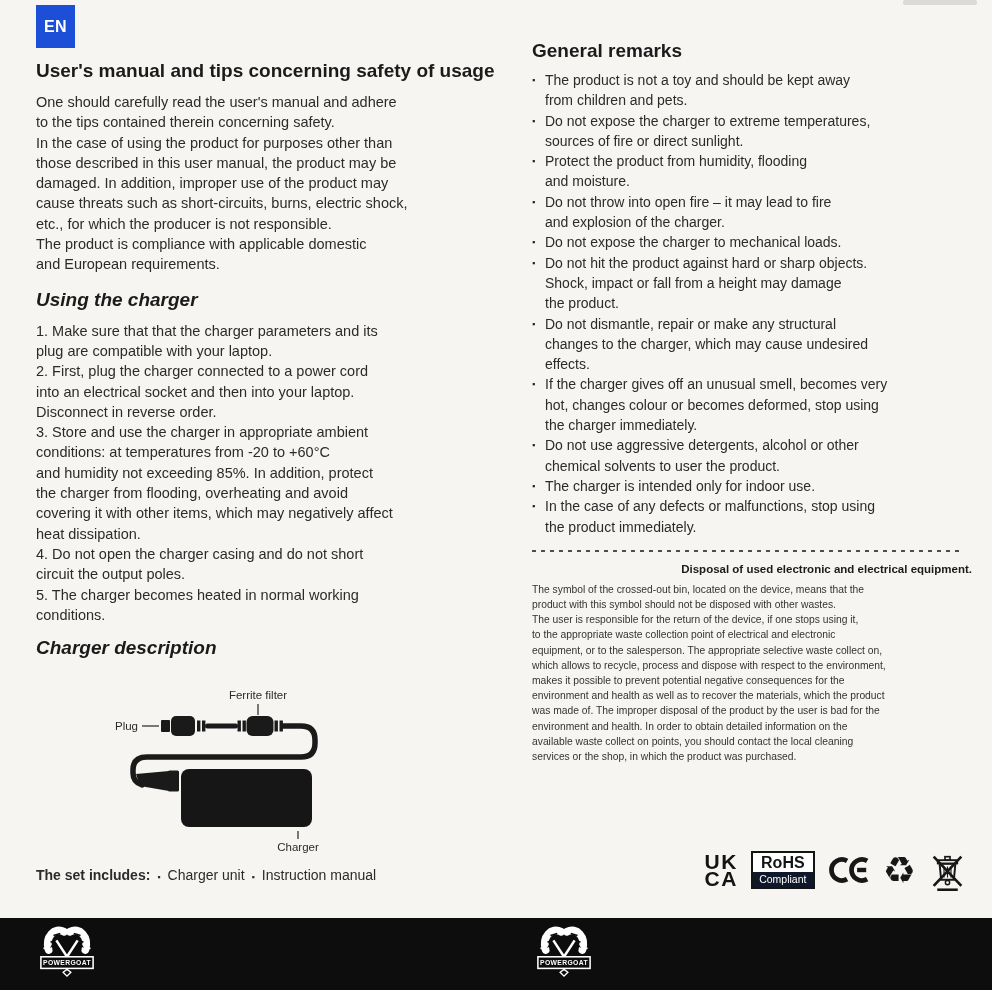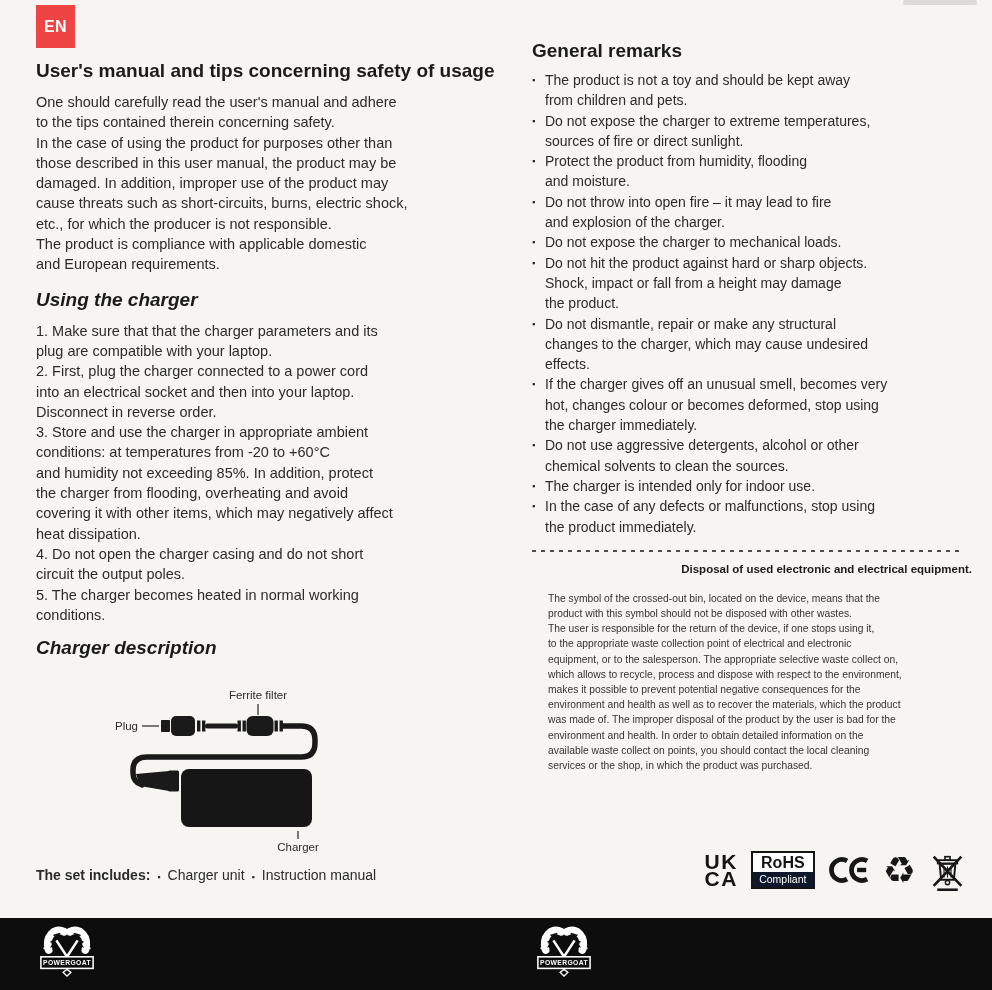--- a/index.html
+++ b/index.html
@@ -6,21 +6,21 @@
   html,body { margin:0; padding:0; }
   body {
     width:992px; height:990px; position:relative; overflow:hidden;
     background:#f6f5f2; color:#2b2b2b;
     font-family:"Liberation Sans", sans-serif;
   }
   .pre { white-space:pre; }
 
   .lang-badge {
     position:absolute; left:36px; top:5px; width:39px; height:43px;
-    background:#ef4444; color:#fff; display:flex; align-items:center; justify-content:center;
+    background:#1d4ed8; color:#fff; display:flex; align-items:center; justify-content:center;
     font-weight:700; font-size:16px; letter-spacing:.5px;
   }
   .scan-smudge {
     position:absolute; left:903px; top:0; width:74px; height:5px;
     background:#dbdad7; border-radius:2px;
   }
 
   .left-col { position:absolute; left:36px; top:60px; width:470px; }
   .right-col { position:absolute; left:532px; top:40px; width:440px; }
 
@@ -31,21 +31,21 @@
   .bullets { margin-top:8px; }
   .bullet-item { display:flex; font-size:14px; line-height:20.3px; }
   .bullet-glyph { flex:0 0 13px; width:13px; font-size:9px; line-height:20.3px; color:#222; }
   .bullet-text { white-space:pre; }
 
   .dashed-divider {
     margin-top:13px; height:2px; width:428px;
     background:repeating-linear-gradient(90deg,#4d4d4d 0 4px, transparent 4px 9px);
   }
   .disposal-heading { font-size:11.5px; font-weight:700; color:#1b1b1b; margin:11px 0 7px 0;text-align:right; }
-  .disposal-body { font-size:10.3px; line-height:15.2px; margin:16px; color:#333; }
+  .disposal-body { font-size:10.3px; line-height:15.2px; margin:0; color:#333; }
 
   .diagram { margin:4px 0 0 69px; display:block; }
 
   .set-line { margin-top:13px; font-size:14px; display:flex; align-items:flex-start; gap:7px; }
   .set-label { font-weight:700; }
   .set-item { display:flex; gap:7px; align-items:baseline; }
   .set-bullet { font-size:9px; }
 
   .badge-row {
     position:absolute; left:700px; top:845px; width:266px; height:50px;
@@ -191,21 +191,21 @@
     </div>
       <div class="bullet-item">
       <span class="bullet-glyph">▪</span>
       <span class="bullet-text">If the charger gives off an unusual smell, becomes very
 hot, changes colour or becomes deformed, stop using
 the charger immediately.</span>
     </div>
       <div class="bullet-item">
       <span class="bullet-glyph">▪</span>
       <span class="bullet-text">Do not use aggressive detergents, alcohol or other
-chemical solvents to clean the sources.</span>
+chemical solvents to user the product.</span>
     </div>
       <div class="bullet-item">
       <span class="bullet-glyph">▪</span>
       <span class="bullet-text">The charger is intended only for indoor use.</span>
     </div>
       <div class="bullet-item">
       <span class="bullet-glyph">▪</span>
       <span class="bullet-text">In the case of any defects or malfunctions, stop using
 the product immediately.</span>
     </div>

